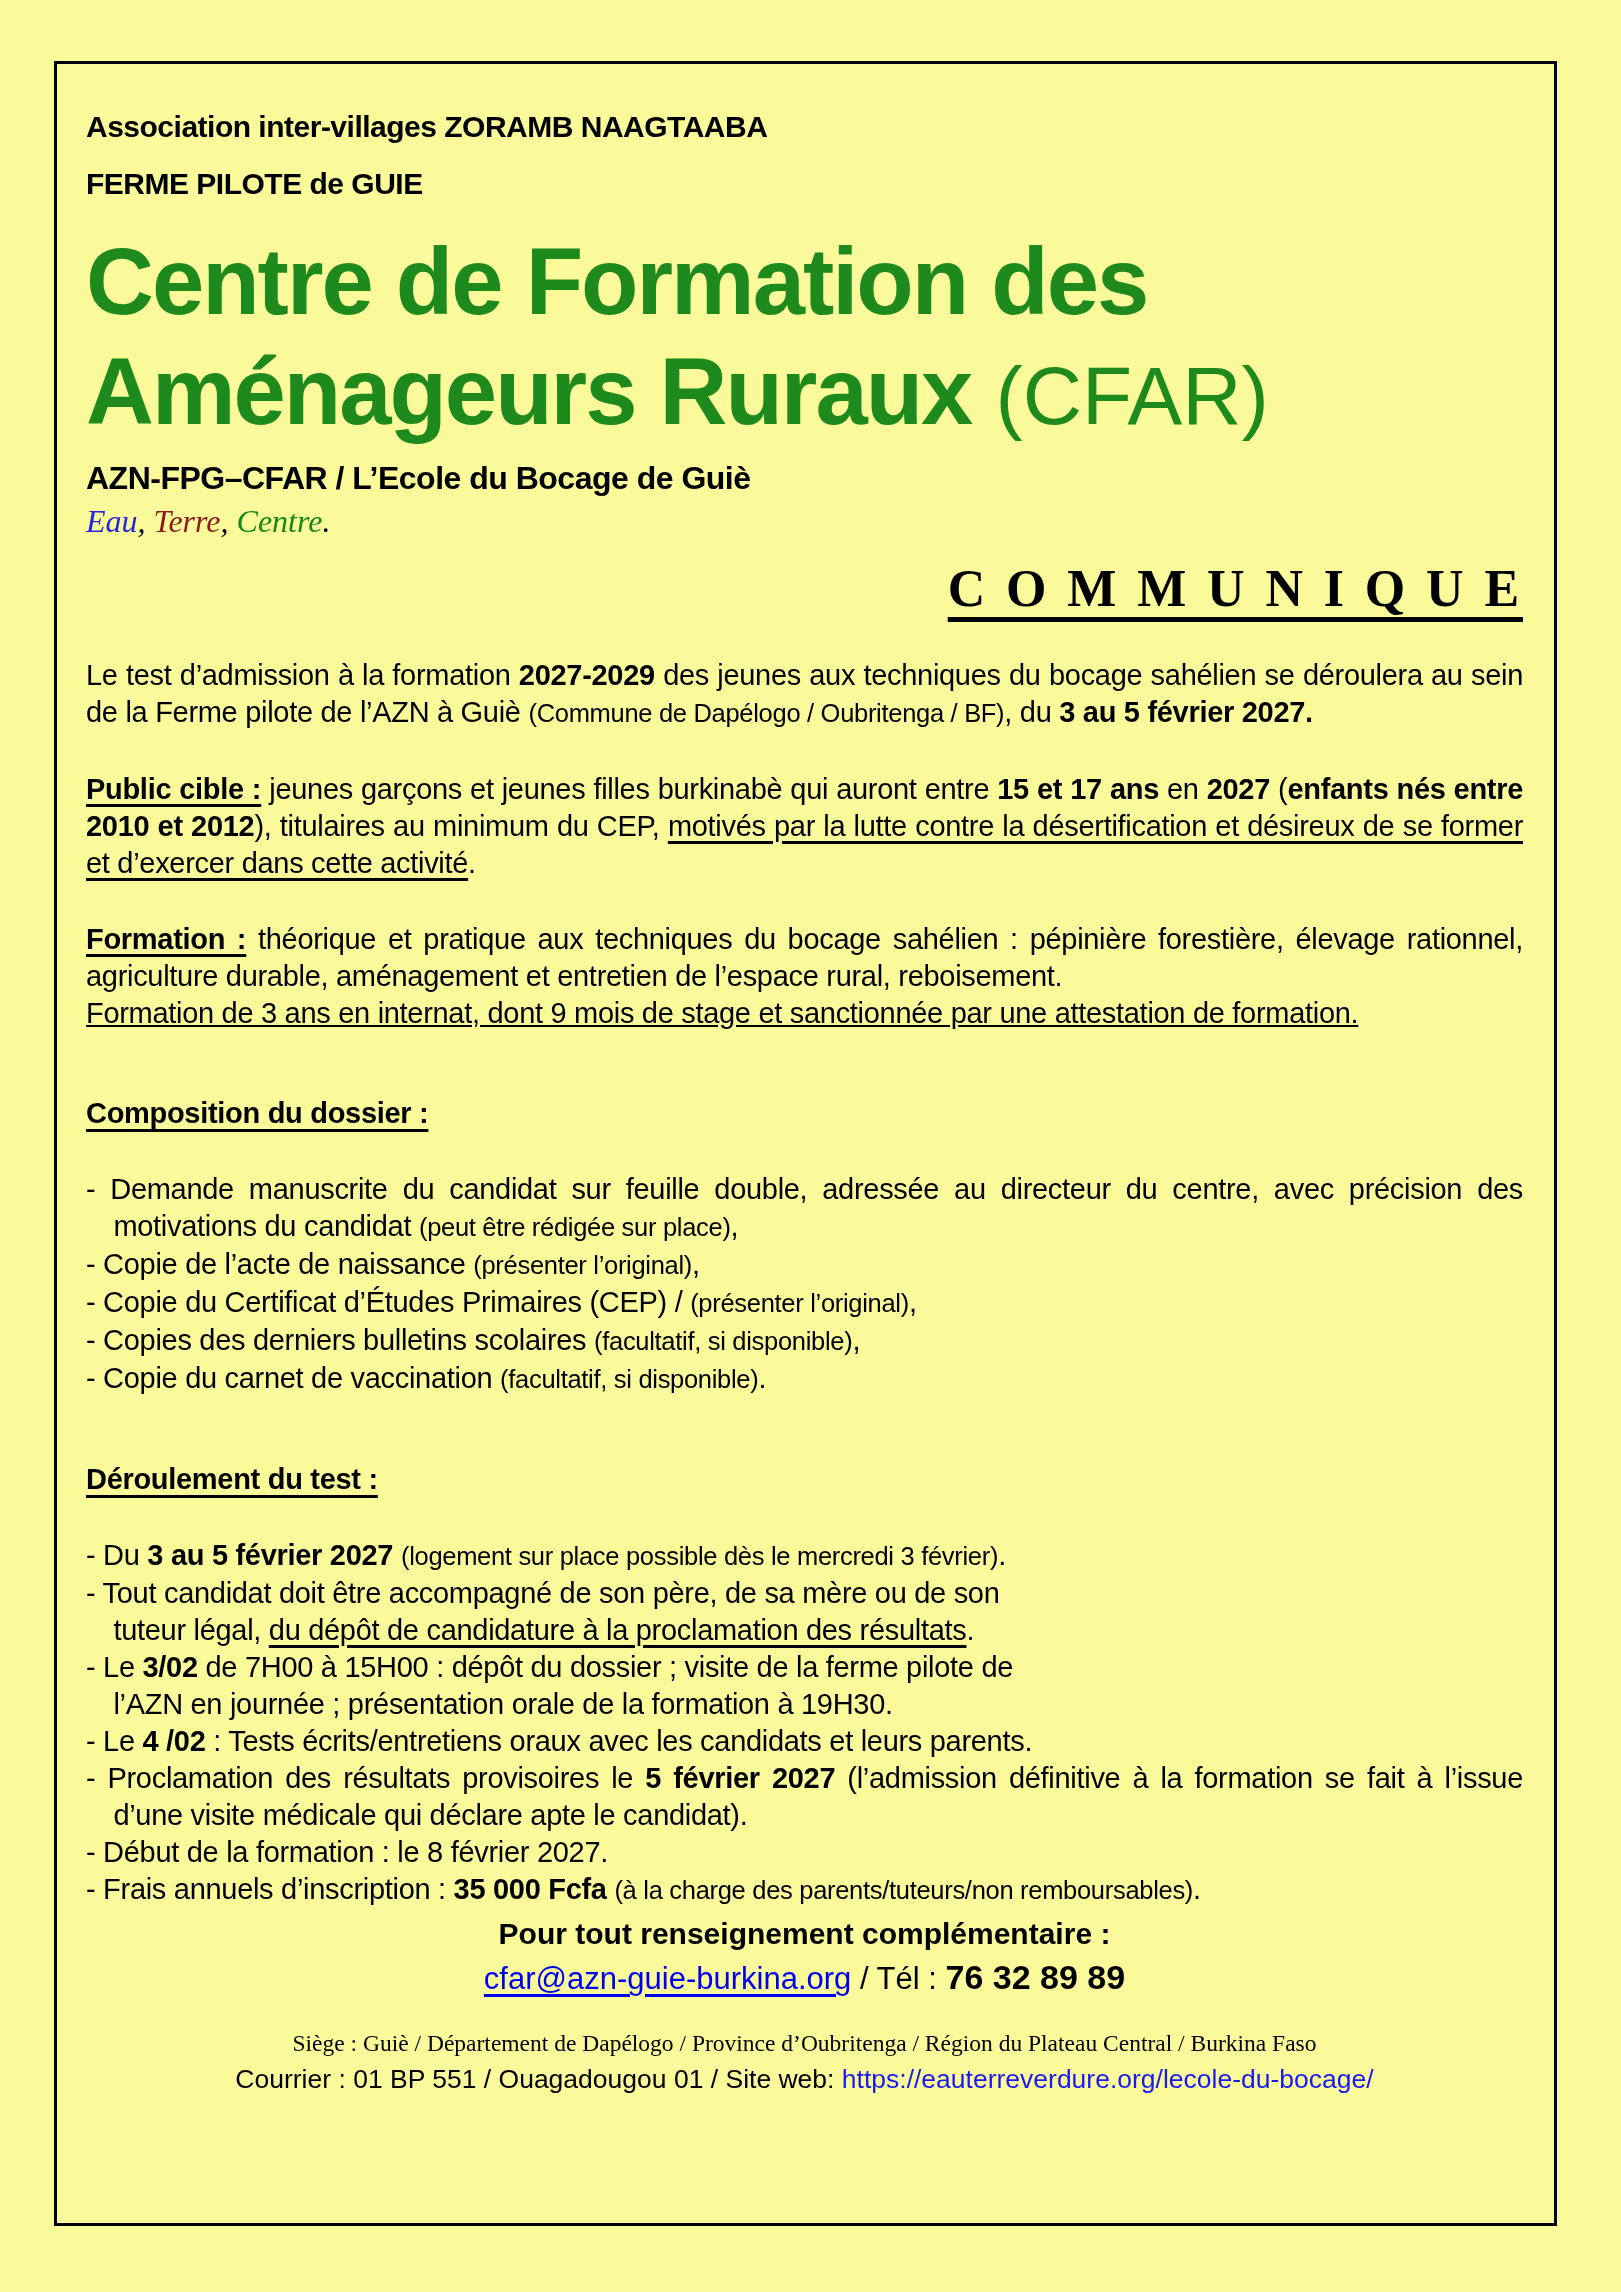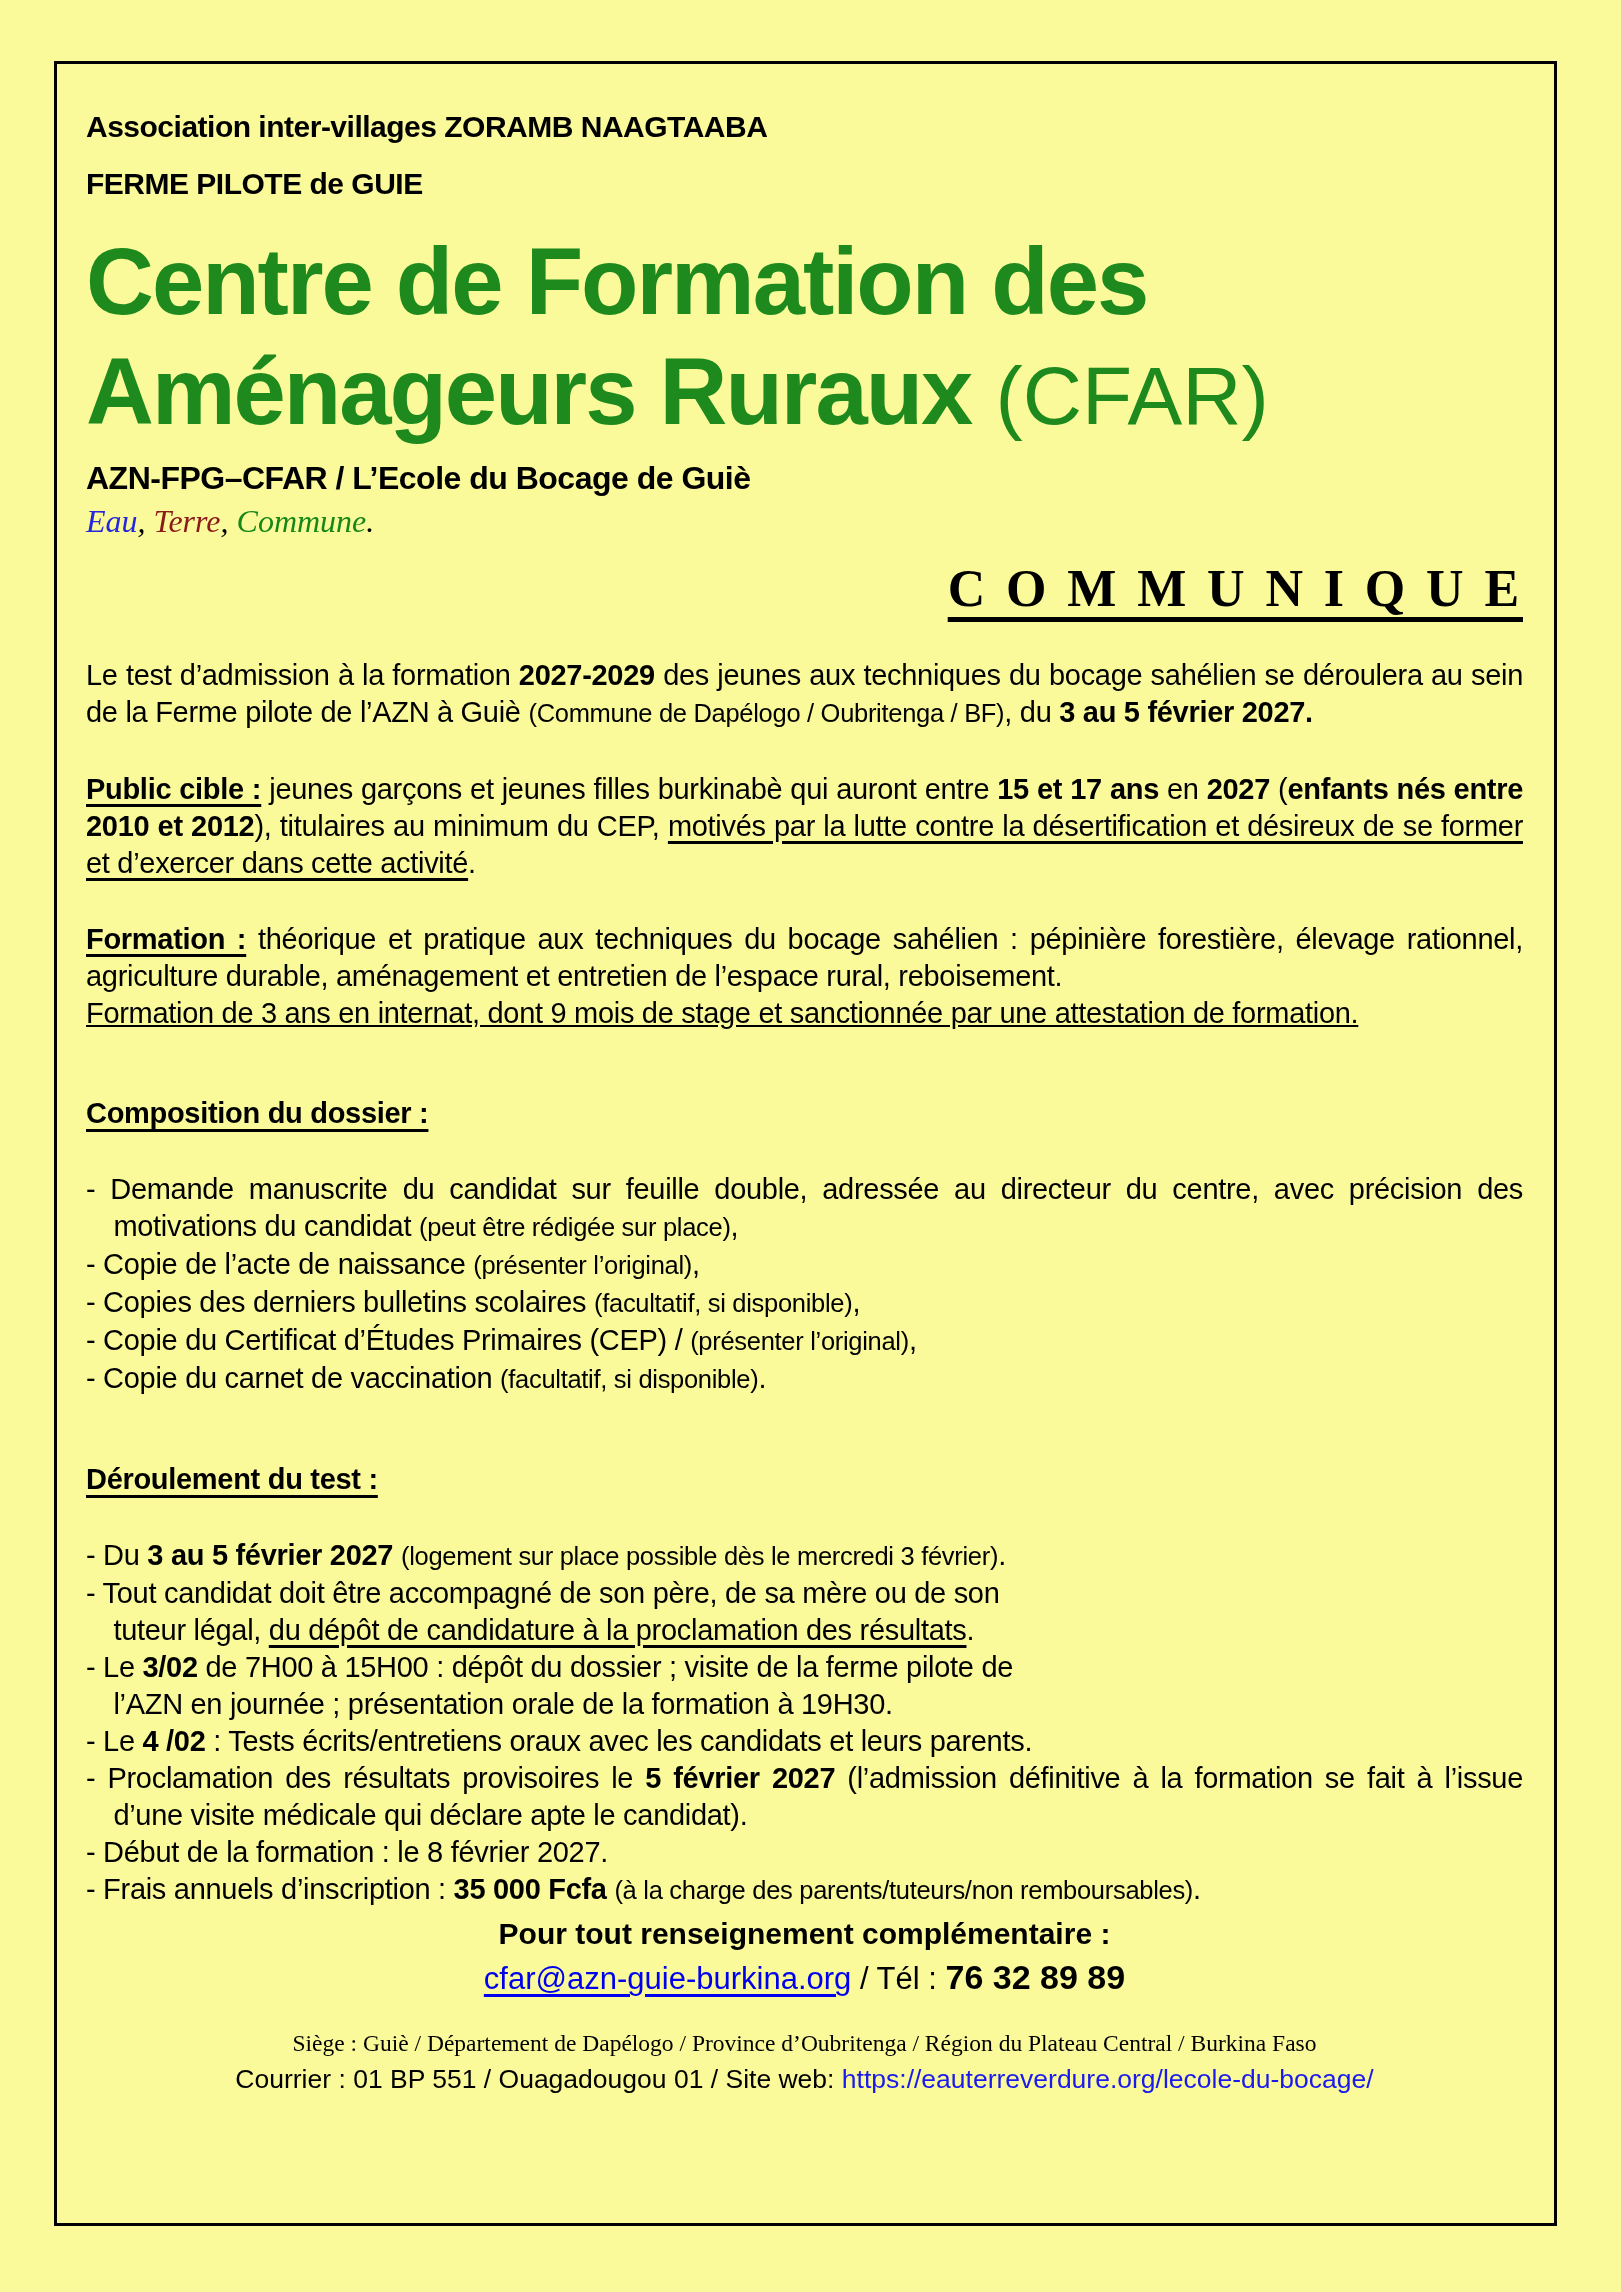--- a/index.html
+++ b/index.html
@@ -60,39 +60,39 @@
 <div class="frame">
 
   <div class="org">Association inter-villages ZORAMB NAAGTAABA</div>
   <div class="org">FERME PILOTE de GUIE</div>
 
   <h1 class="title"><span>Centre de Formation des</span><br>
     <span>Aménageurs Ruraux</span> <span class="title-suffix">(CFAR)</span></h1>
 
   <div class="subtitle">AZN-FPG–CFAR / L’Ecole du Bocage de Guiè</div>
 
-  <div class="motto"><span class="c-blue">Eau</span><span>, </span><span class="c-red">Terre</span><span>, </span><span class="c-green">Commune</span><span>.</span></div>
+  <div class="motto"><span class="c-blue">Eau</span><span>, </span><span class="c-red">Terre</span><span>, </span><span class="c-green">Centre</span><span>.</span></div>
 
 
   <div class="communique"><span class="communique-text">C O M M U N I Q U E</span></div>
 
   <p class="para justify"><span>Le test d’admission à la formation </span><span class="b">2027-2029</span><span> des jeunes aux techniques du bocage sahélien se déroulera au sein de la Ferme pilote de l’AZN à Guiè </span><span class="sm">(Commune de Dapélogo / Oubritenga / BF)</span><span>, du </span><span class="b">3 au 5 février 2027.</span></p>
 
   <p class="para justify"><span class="b u">Public cible :</span><span> jeunes garçons et jeunes filles burkinabè qui auront entre </span><span class="b">15 et 17 ans</span><span> en </span><span class="b">2027</span><span> (</span><span class="b">enfants nés entre 2010 et 2012</span><span>), titulaires au minimum du CEP, </span><span class="u">motivés par la lutte contre la désertification et désireux de se former et d’exercer dans cette activité</span><span>.</span></p>
 
   <p class="para justify"><span class="b u">Formation :</span><span> théorique et pratique aux techniques du bocage sahélien : pépinière forestière, élevage rationnel, agriculture durable, aménagement et entretien de l’espace rural, reboisement.</span></p>
   <p class="para justify nogap"><span>Formation de 3 ans en internat, dont 9 mois de stage et sanctionnée par une attestation de formation.</span></p>
 
   <p class="para heading-gap"><span class="hu">Composition du dossier :</span></p>
 
   <div class="list">
     <p class="li justify"><span>- Demande manuscrite du candidat sur feuille double, adressée au directeur du centre, avec précision des motivations du candidat </span><span class="sm">(peut être rédigée sur place)</span><span>,</span></p>
     <p class="li"><span>- Copie de l’acte de naissance </span><span class="sm">(présenter l’original)</span><span>,</span></p>
+    <p class="li"><span>- Copie du Certificat d’Études Primaires (CEP) / </span><span class="sm">(présenter l’original)</span><span>,</span></p>
     <p class="li"><span>- Copies des derniers bulletins scolaires </span><span class="sm">(facultatif, si disponible)</span><span>,</span></p>
-    <p class="li"><span>- Copie du Certificat d’Études Primaires (CEP) / </span><span class="sm">(présenter l’original)</span><span>,</span></p>
     <p class="li"><span>- Copie du carnet de vaccination </span><span class="sm">(facultatif, si disponible)</span><span>.</span></p>
   </div>
 
   <p class="para heading-gap"><span class="hu">Déroulement du test :</span></p>
 
   <div class="list">
     <p class="li"><span>- Du </span><span class="b">3 au 5 février 2027</span><span> </span><span class="sm">(logement sur place possible dès le mercredi 3 février)</span><span>.</span></p>
     <p class="li"><span>- Tout candidat doit être accompagné de son père, de sa mère ou de son</span><br><span>tuteur légal, </span><span class="u">du dépôt de candidature à la proclamation des résultats</span><span>.</span></p>
     <p class="li"><span>- Le </span><span class="b">3/02</span><span> de 7H00 à 15H00 : dépôt du dossier ; visite de la ferme pilote de</span><br><span>l’AZN en journée ; présentation orale de la formation à 19H30.</span></p>
     <p class="li"><span>- Le </span><span class="b">4 /02</span><span> : Tests écrits/entretiens oraux avec les candidats et leurs parents.</span></p>

